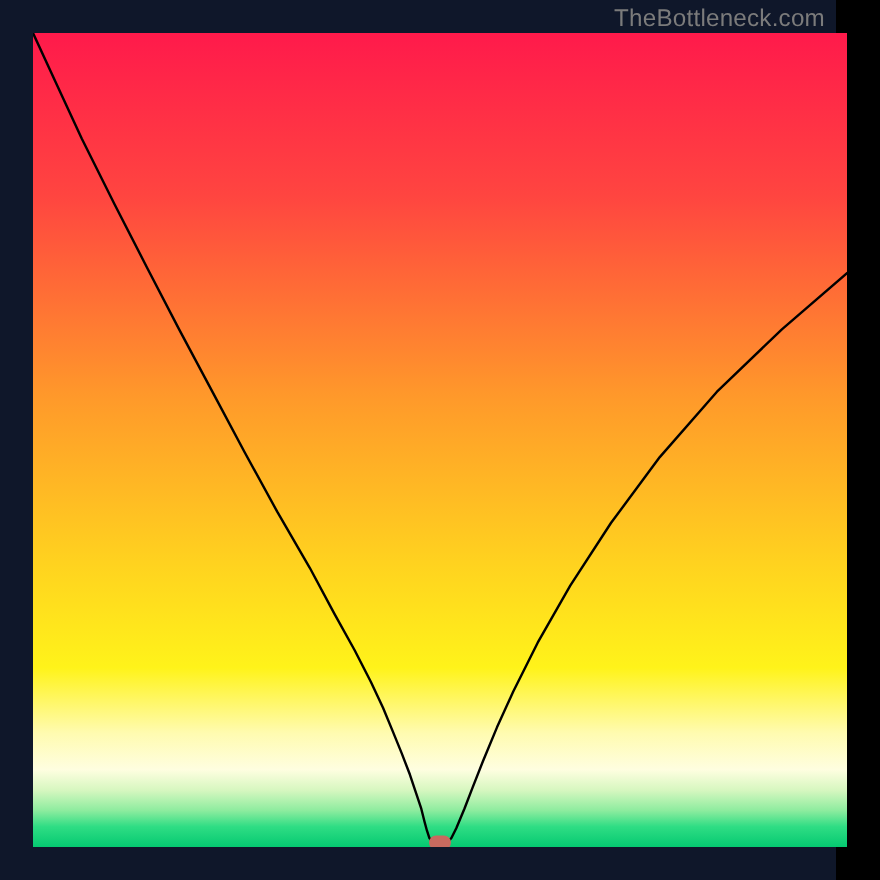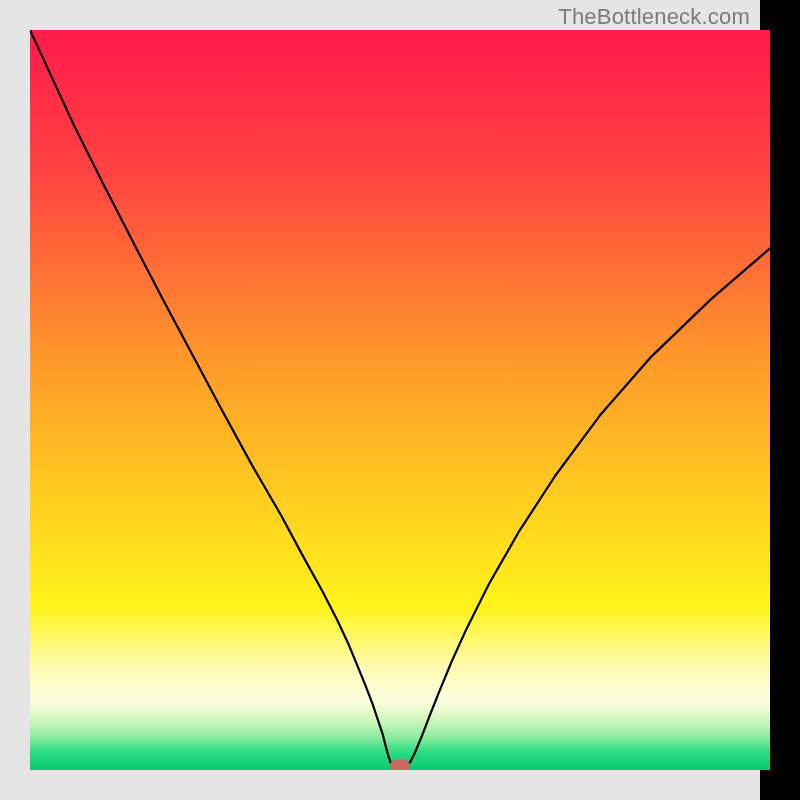--- a/index.html
+++ b/index.html
@@ -8,21 +8,21 @@
     width: 800px;
     height: 800px;
     overflow: hidden;
     background: #000;
     font-family: Arial, Helvetica, sans-serif;
   }
   .frame {
     position: relative;
     width: 760px;
     height: 800px;
-    background: #e5e5e5;
+    background: #0f172a;
   }
   .plot-area {
     position: absolute;
     left: 30px;
     top: 30px;
     width: 740px;
     height: 740px;
     overflow: hidden;
   }
   .gradient-bg {

